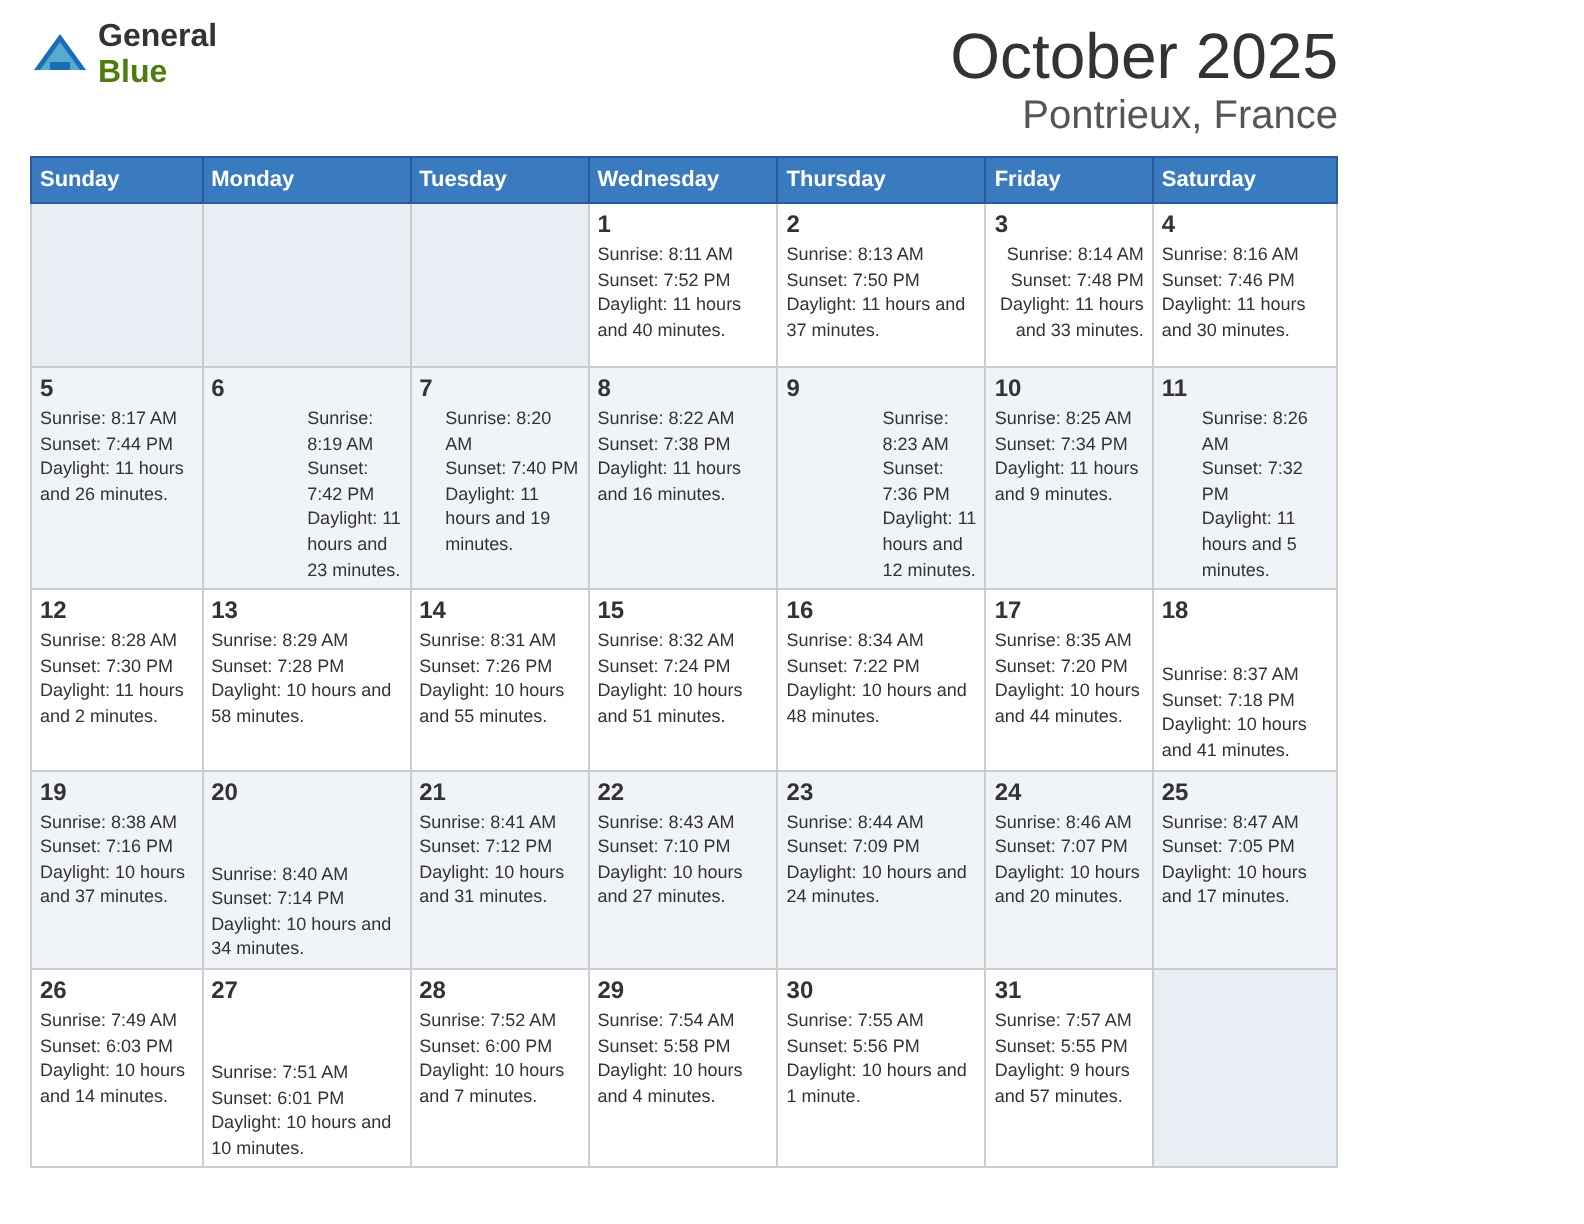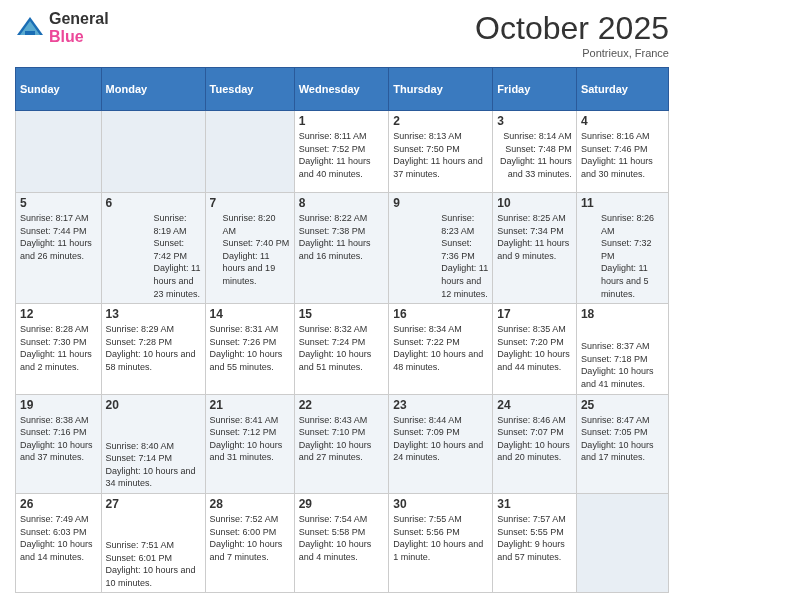--- a/index.html
+++ b/index.html
@@ -33,48 +33,48 @@
       line-height: 1.1;
     }
     .logo-general {
       font-size: 16px;
       font-weight: bold;
       color: #333;
     }
     .logo-blue {
       font-size: 16px;
       font-weight: bold;
-      color: #ec4899;
+      color: #4d7c0f;
     }
     .logo-icon {
       width: 30px;
       height: 30px;
     }
     .title-block {
       text-align: right;
     }
     .month-title {
       font-size: 32px;
       font-weight: 300;
       color: #333;
     }
     .subtitle {
-      font-size: 11px;
+      font-size: 20px;
       color: #555;
     }
     .calendar {
       width: 100%;
       border-collapse: collapse;
     }
     .calendar th {
       background: #3a7abf;
       color: #fff;
       font-size: 11px;
       font-weight: bold;
-      padding: 15px 4px;
+      padding: 5px 4px;
       text-align: left;
       border: 1px solid #2a5a9a;
     }
     .calendar td {
       border: 1px solid #ccc;
       vertical-align: top;
       padding: 3px 4px;
       width: 113px;
       height: 82px;
       font-size: 9.5px;

